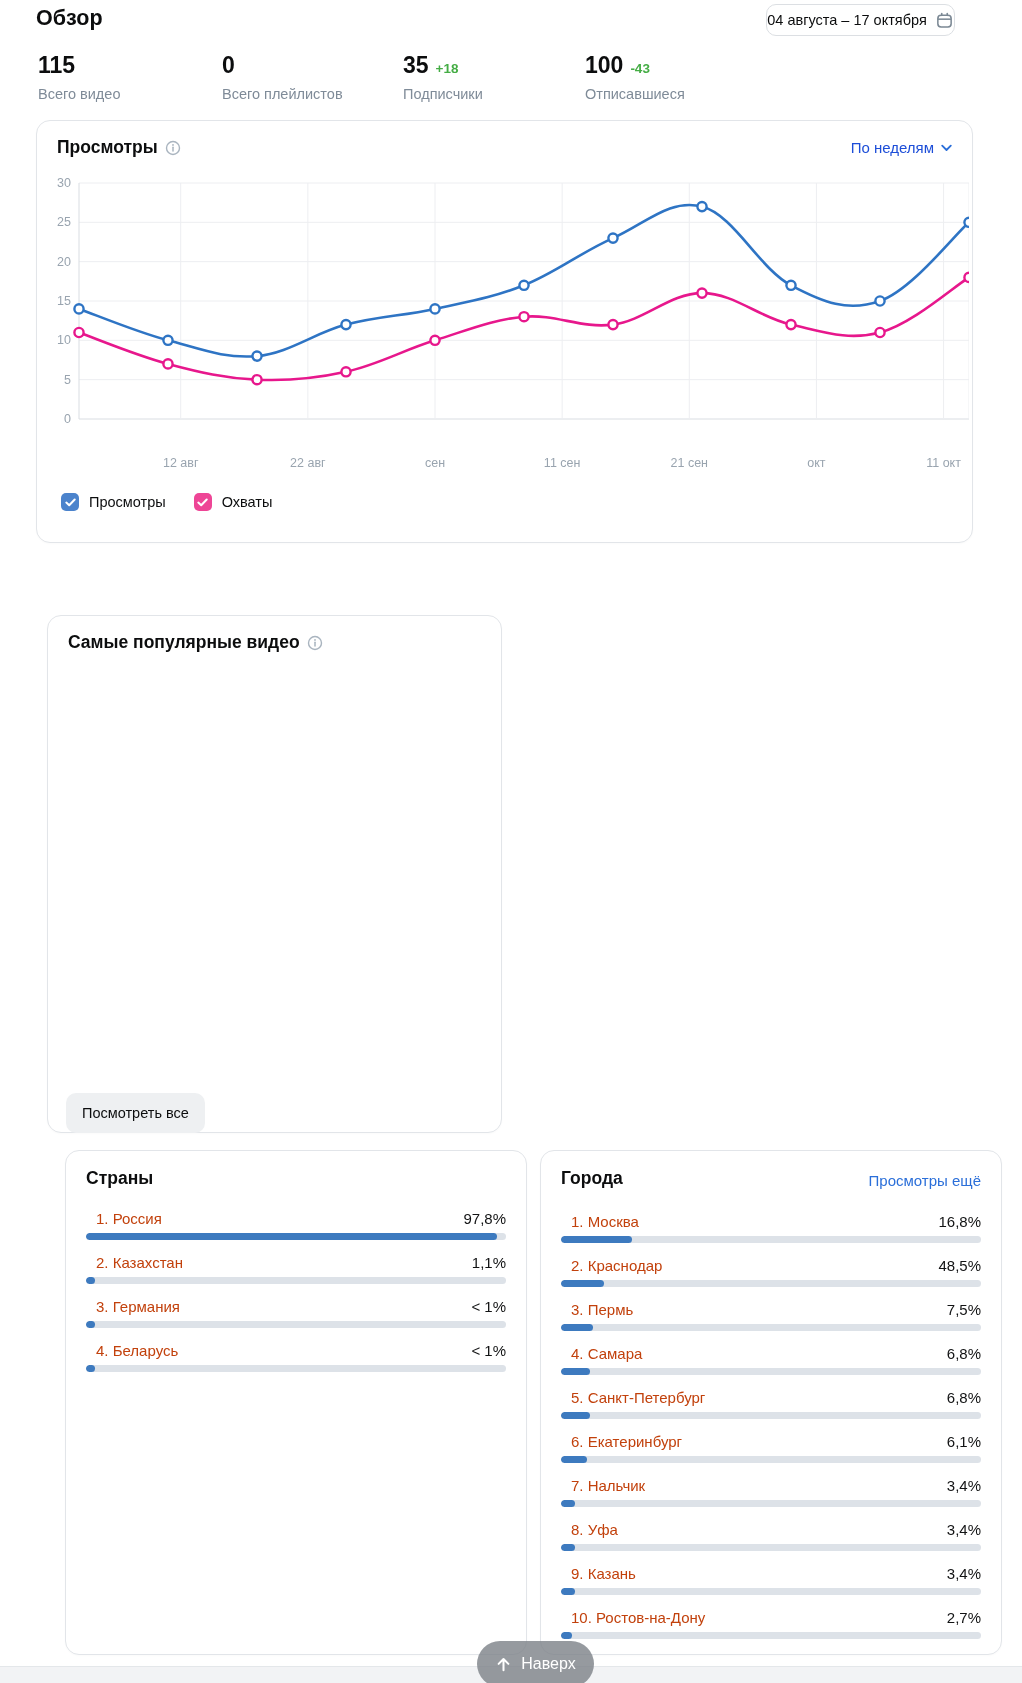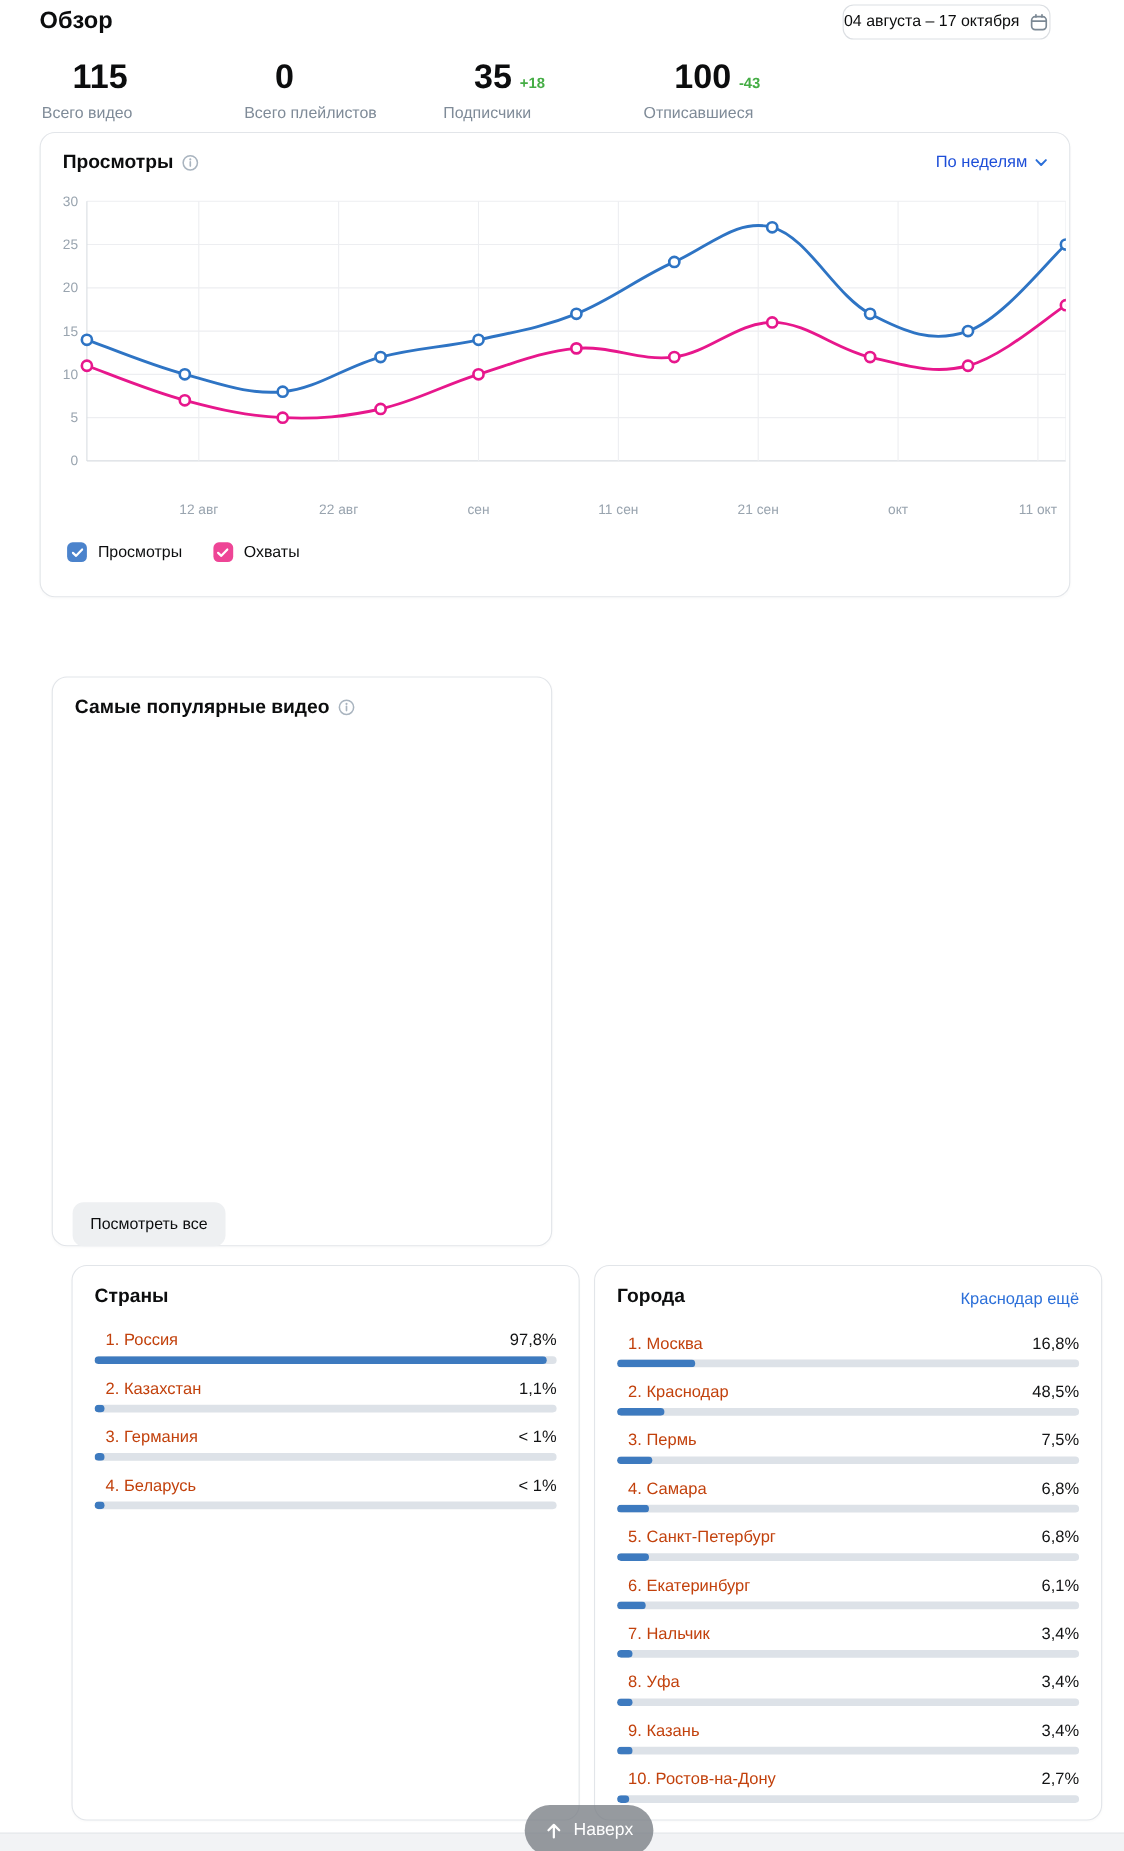--- a/index.html
+++ b/index.html
@@ -10,21 +10,21 @@
   
   .page-title { position:absolute; left:36px; top:6px; font-size:21.5px; font-weight:700; letter-spacing:.1px; }
   .date-btn { position:absolute; left:766px; top:4px; width:189px; height:32px; background:#fff;
     border:1px solid #dcdfe3; border-radius:10px; display:flex; align-items:center; justify-content:center;
     gap:8px; font-size:14.5px; color:#0c0d0e; cursor:pointer; font-family:inherit; }
   .date-btn svg { flex:0 0 auto; }
 
   
   .stat { position:absolute; top:52px; }
   .stat-top { display:flex; align-items:baseline; gap:7px; }
-  .stat-value { font-size:31px; font-weight:700;margin-left:28px; }
+  .stat-value { font-size:23px; font-weight:700; }
   .stat-delta { font-size:13.5px; font-weight:600; color:#45ad45; }
   .stat-label { margin-top:7px; font-size:14.5px; color:#7f8b98; }
 
   
   .card { position:absolute; background:#fff; border:1px solid #e2e5e9; border-radius:14px;
     box-shadow:0 1px 2px rgba(0,0,0,.02); }
   .card-title { font-size:17.5px; font-weight:700; display:inline-flex; align-items:center; gap:7px; }
   .info-icon { display:inline-flex; }
 
   
@@ -269,21 +269,21 @@
           </div>
           <div class="bar-track">
             <div class="bar-fill" style="width: 2.15%;"></div>
           </div>
         </div>
       </div>
   </div>
 
   <div class="card" id="cities-card">
     <span class="card-title">Города</span>
-    <button class="show-more">Краснодар ещё</button>
+    <button class="show-more">Просмотры ещё</button>
     <div>
         <div class="bar-row" style="top: 61px;">
           <div class="bar-top">
             <span class="bar-name">1. Москва</span>
             <span class="bar-value">16,8%</span>
           </div>
           <div class="bar-track">
             <div class="bar-fill" style="width: 16.8%;"></div>
           </div>
         </div>

